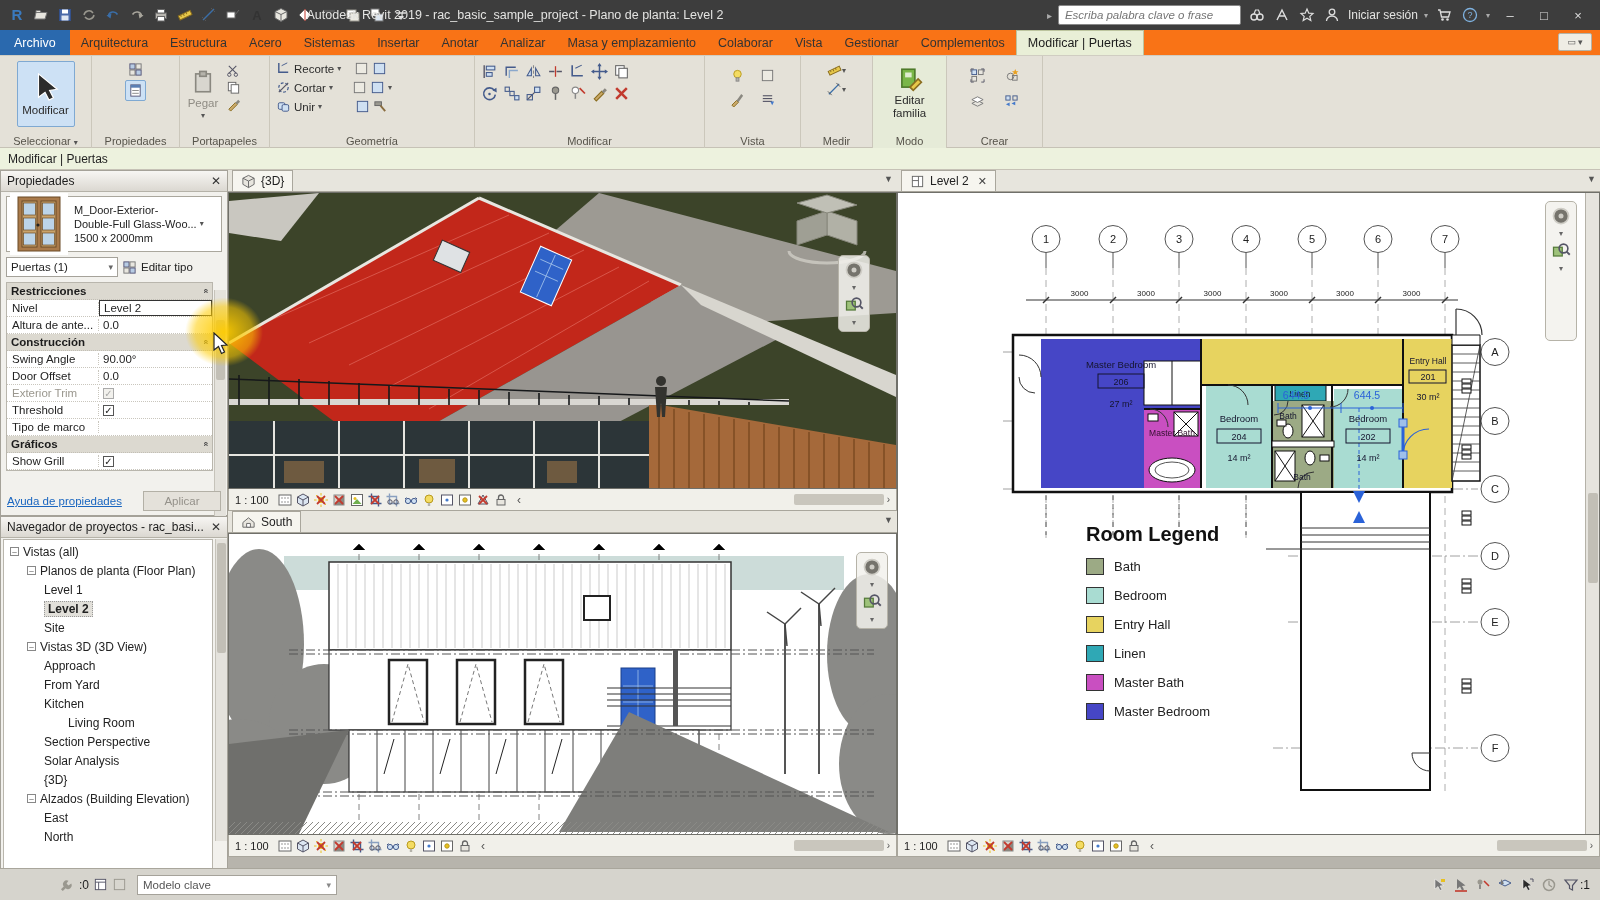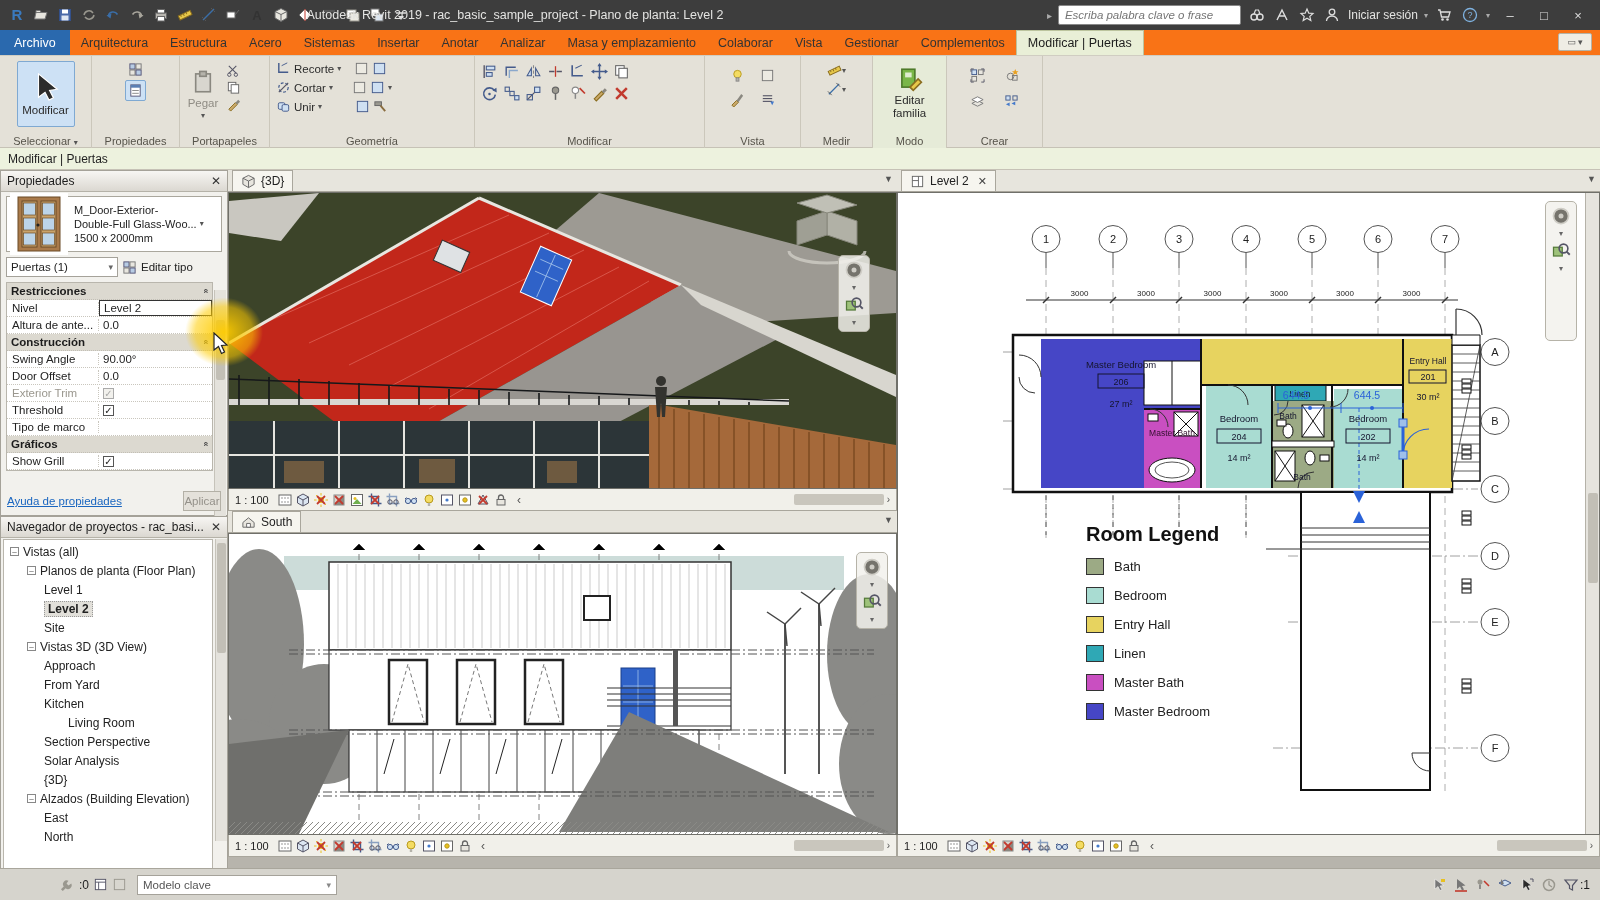--- a/index.html
+++ b/index.html
@@ -49,21 +49,21 @@
   .psec .chev{margin-left:auto;font-size:9px;color:#444;transform:rotate(90deg);}
   .prow{display:flex;height:17px;border-bottom:1px dotted #c9c6bd;align-items:center;}
   .prow .pl{width:92px;padding-left:5px;color:#222;border-right:1px dotted #c9c6bd;white-space:nowrap;overflow:hidden;}
   .prow .pv{flex:1;padding-left:4px;color:#222;display:flex;align-items:center;height:100%;}
   .prow .pv.boxed{border:1px solid #333;background:#fff;margin:0;height:16px;}
   .prow.dis .pl{color:#9a978e;}
   .cb{width:11px;height:11px;border:1px solid #555;background:#fff;font-size:10px;line-height:9px;text-align:center;color:#222;}
   .cb.d{border-color:#aaa;color:#aaa;background:#f2f1ed;}
   #propfoot{position:absolute;bottom:4px;left:0;width:100%;display:flex;align-items:center;padding:0 6px;}
   #helplink{font-size:11.5px;color:#1a66c0;text-decoration:underline;}
-  #applybtn{margin-left:auto;width:38px;height:20px;background:#e4e1da;border:1px solid #b3b0a6;color:#94918a;font-size:11.5px;display:flex;align-items:center;justify-content:center;}
+  #applybtn{margin-left:auto;width:78px;height:20px;background:#e4e1da;border:1px solid #b3b0a6;color:#94918a;font-size:11.5px;display:flex;align-items:center;justify-content:center;}
   .vscroll{position:absolute;right:1px;top:0;width:12px;background:#e4e2dc;border-left:1px solid #c6c3ba;}
   .vthumb{position:absolute;left:1px;width:9px;background:#c2bfb6;border-radius:2px;}
   
   #browser{left:0;top:516px;width:228px;height:394px;}
   #tree{position:absolute;left:2px;top:22px;right:14px;bottom:17px;background:#fff;border:1px solid #b9b6ad;overflow:hidden;padding-top:2px;}
   .titem{height:19px;display:flex;align-items:center;font-size:12px;color:#222;white-space:nowrap;}
   .titem .exp{width:9px;height:9px;border:1px solid #888;background:#fff;font-size:8px;line-height:7px;text-align:center;color:#444;margin-right:4px;flex:none;}
   .titem.sel .lbl{font-weight:bold;background:#e2e0da;border:1px dotted #999;padding:0 3px;}
   #hscroll{position:absolute;left:0;bottom:0;width:214px;height:16px;background:#e4e2dc;border-top:1px solid #c6c3ba;display:flex;align-items:center;justify-content:space-between;font-size:9px;color:#555;padding:0 3px;}
   #hthumb{width:110px;height:10px;background:#c2bfb6;border-radius:2px;}

